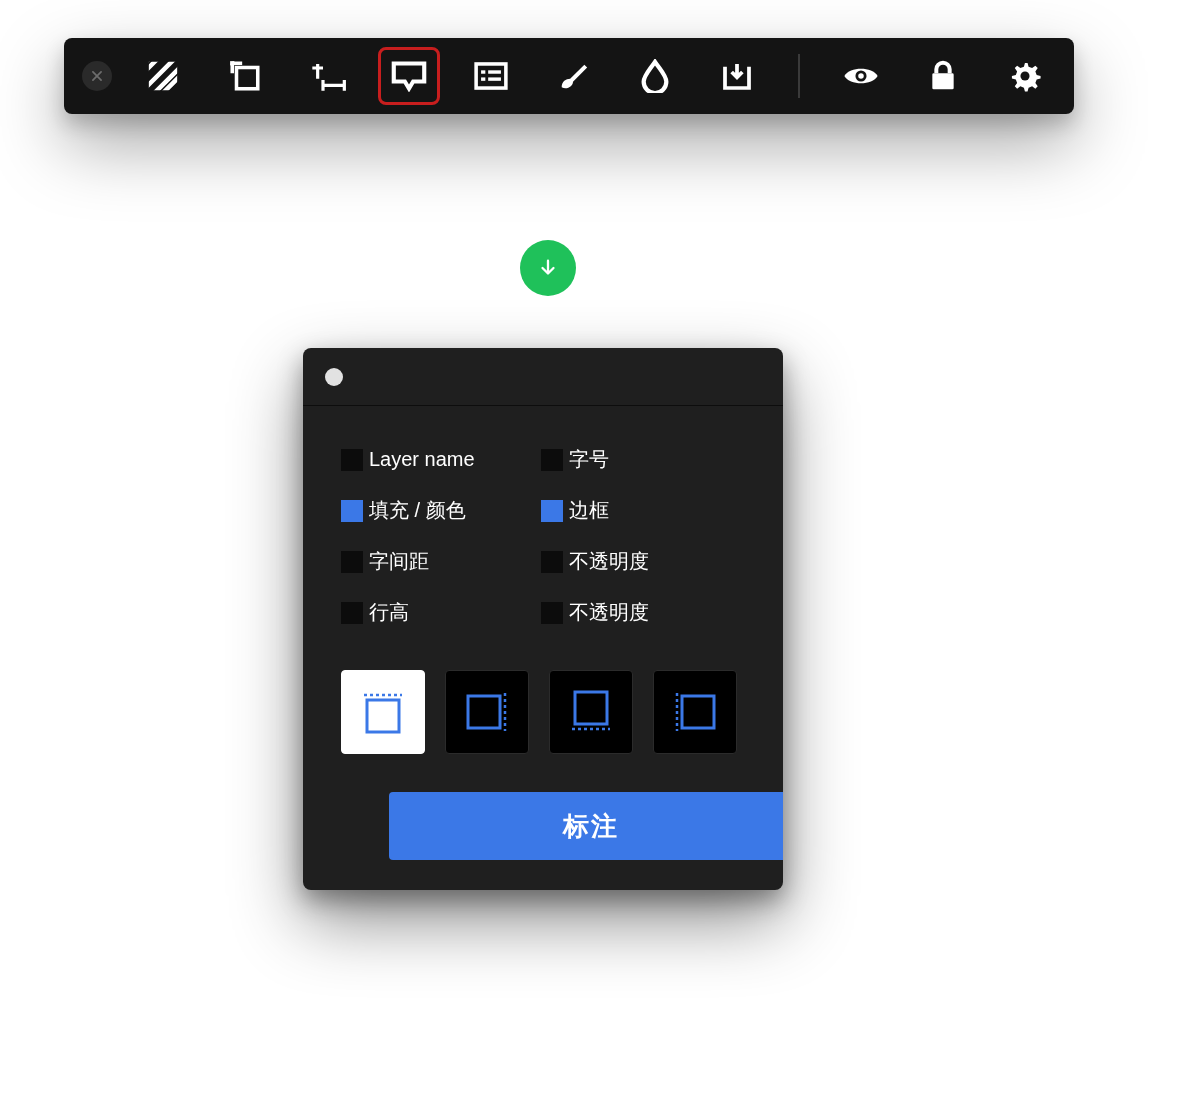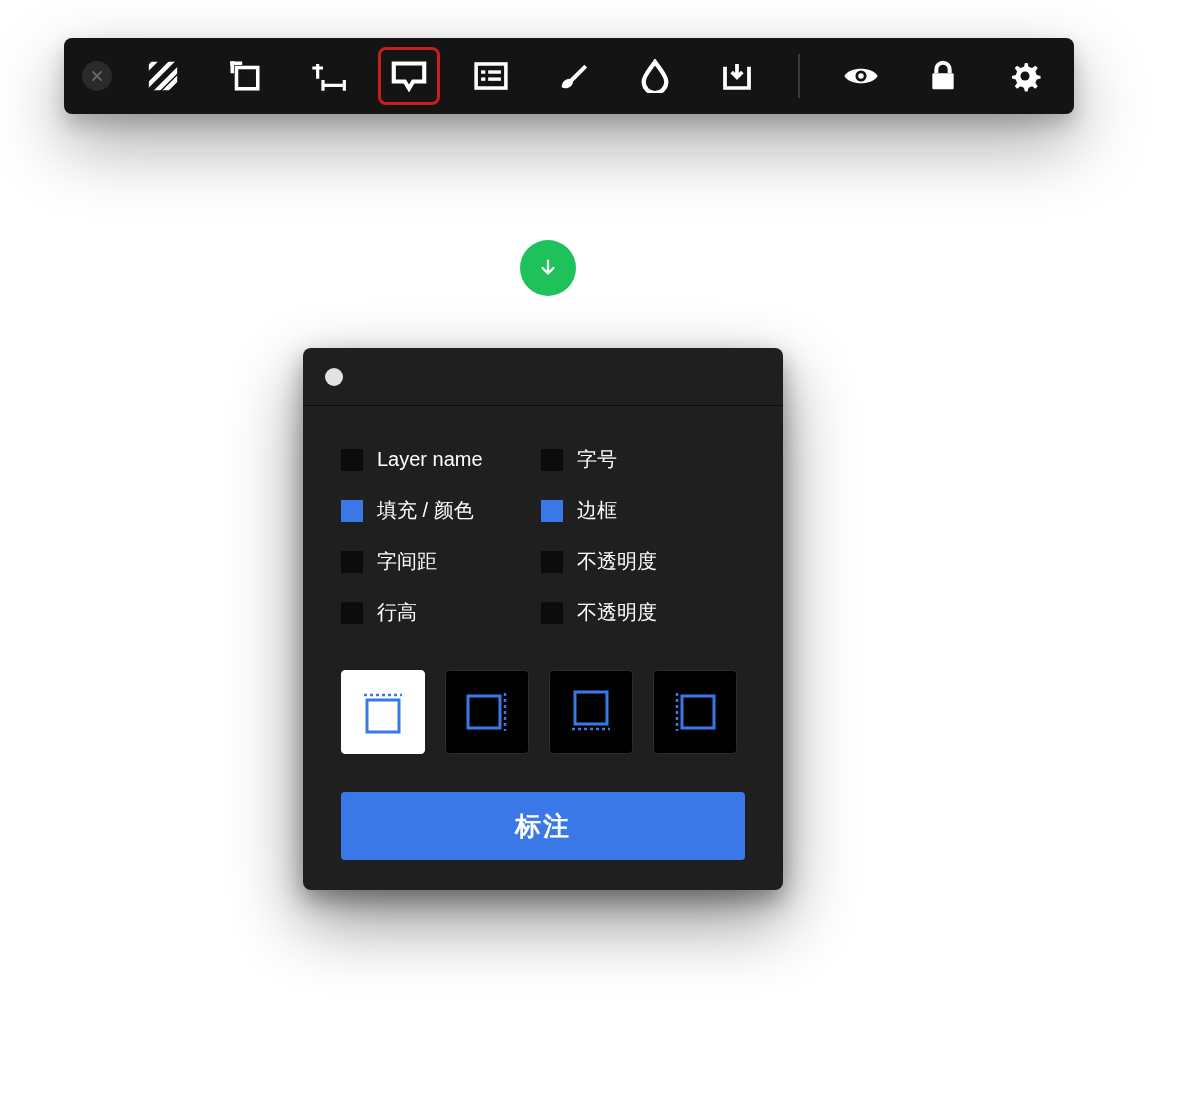--- a/index.html
+++ b/index.html
@@ -91,21 +91,21 @@
     }
     .opts-grid {
       display: grid;
       grid-template-columns: 200px 200px;
       column-gap: 0;
       row-gap: 24px;
     }
     .opt {
       display: flex;
       align-items: center;
-      gap: 14px;
+      gap: 6px;
     }
     .opt-box {
       width: 22px; height: 22px;
       background: #0c0c0c;
       flex-shrink: 0;
     }
     .opt-box.checked { background: #3b78e7; }
     .opt-label {
       color: #fff;
       font-size: 20px;
@@ -132,20 +132,21 @@
       margin-top: 38px;
       width: 100%;
       height: 68px;
       background: #3b78e7;
       border-radius: 4px;
       display: flex; align-items: center; justify-content: center;
       color: #fff;
       font-size: 26px;
       font-weight: 600;
       letter-spacing: 2px;
+      margin-left: 48px;
     }
   </style>
 </head>
 <body>
 
 <div class="toolbar">
   <div class="toolbar-close">
     <svg viewBox="0 0 24 24">
         <path d="M5 5 L19 19 M19 5 L5 19" stroke="#6d6d6d" stroke-width="3" stroke-linecap="round"></path>
       </svg>

